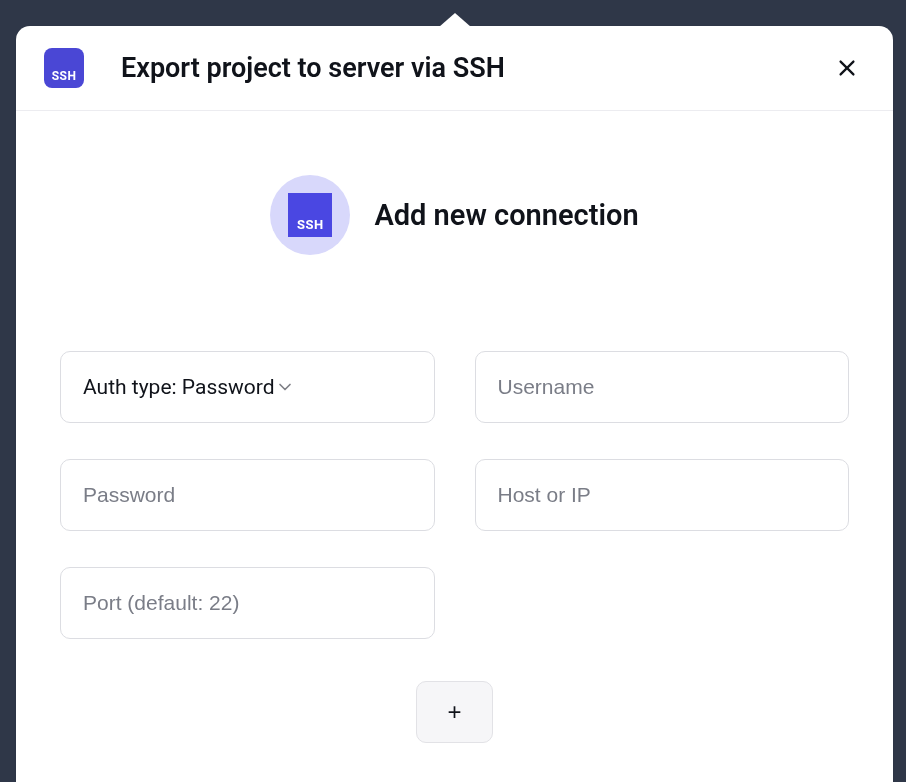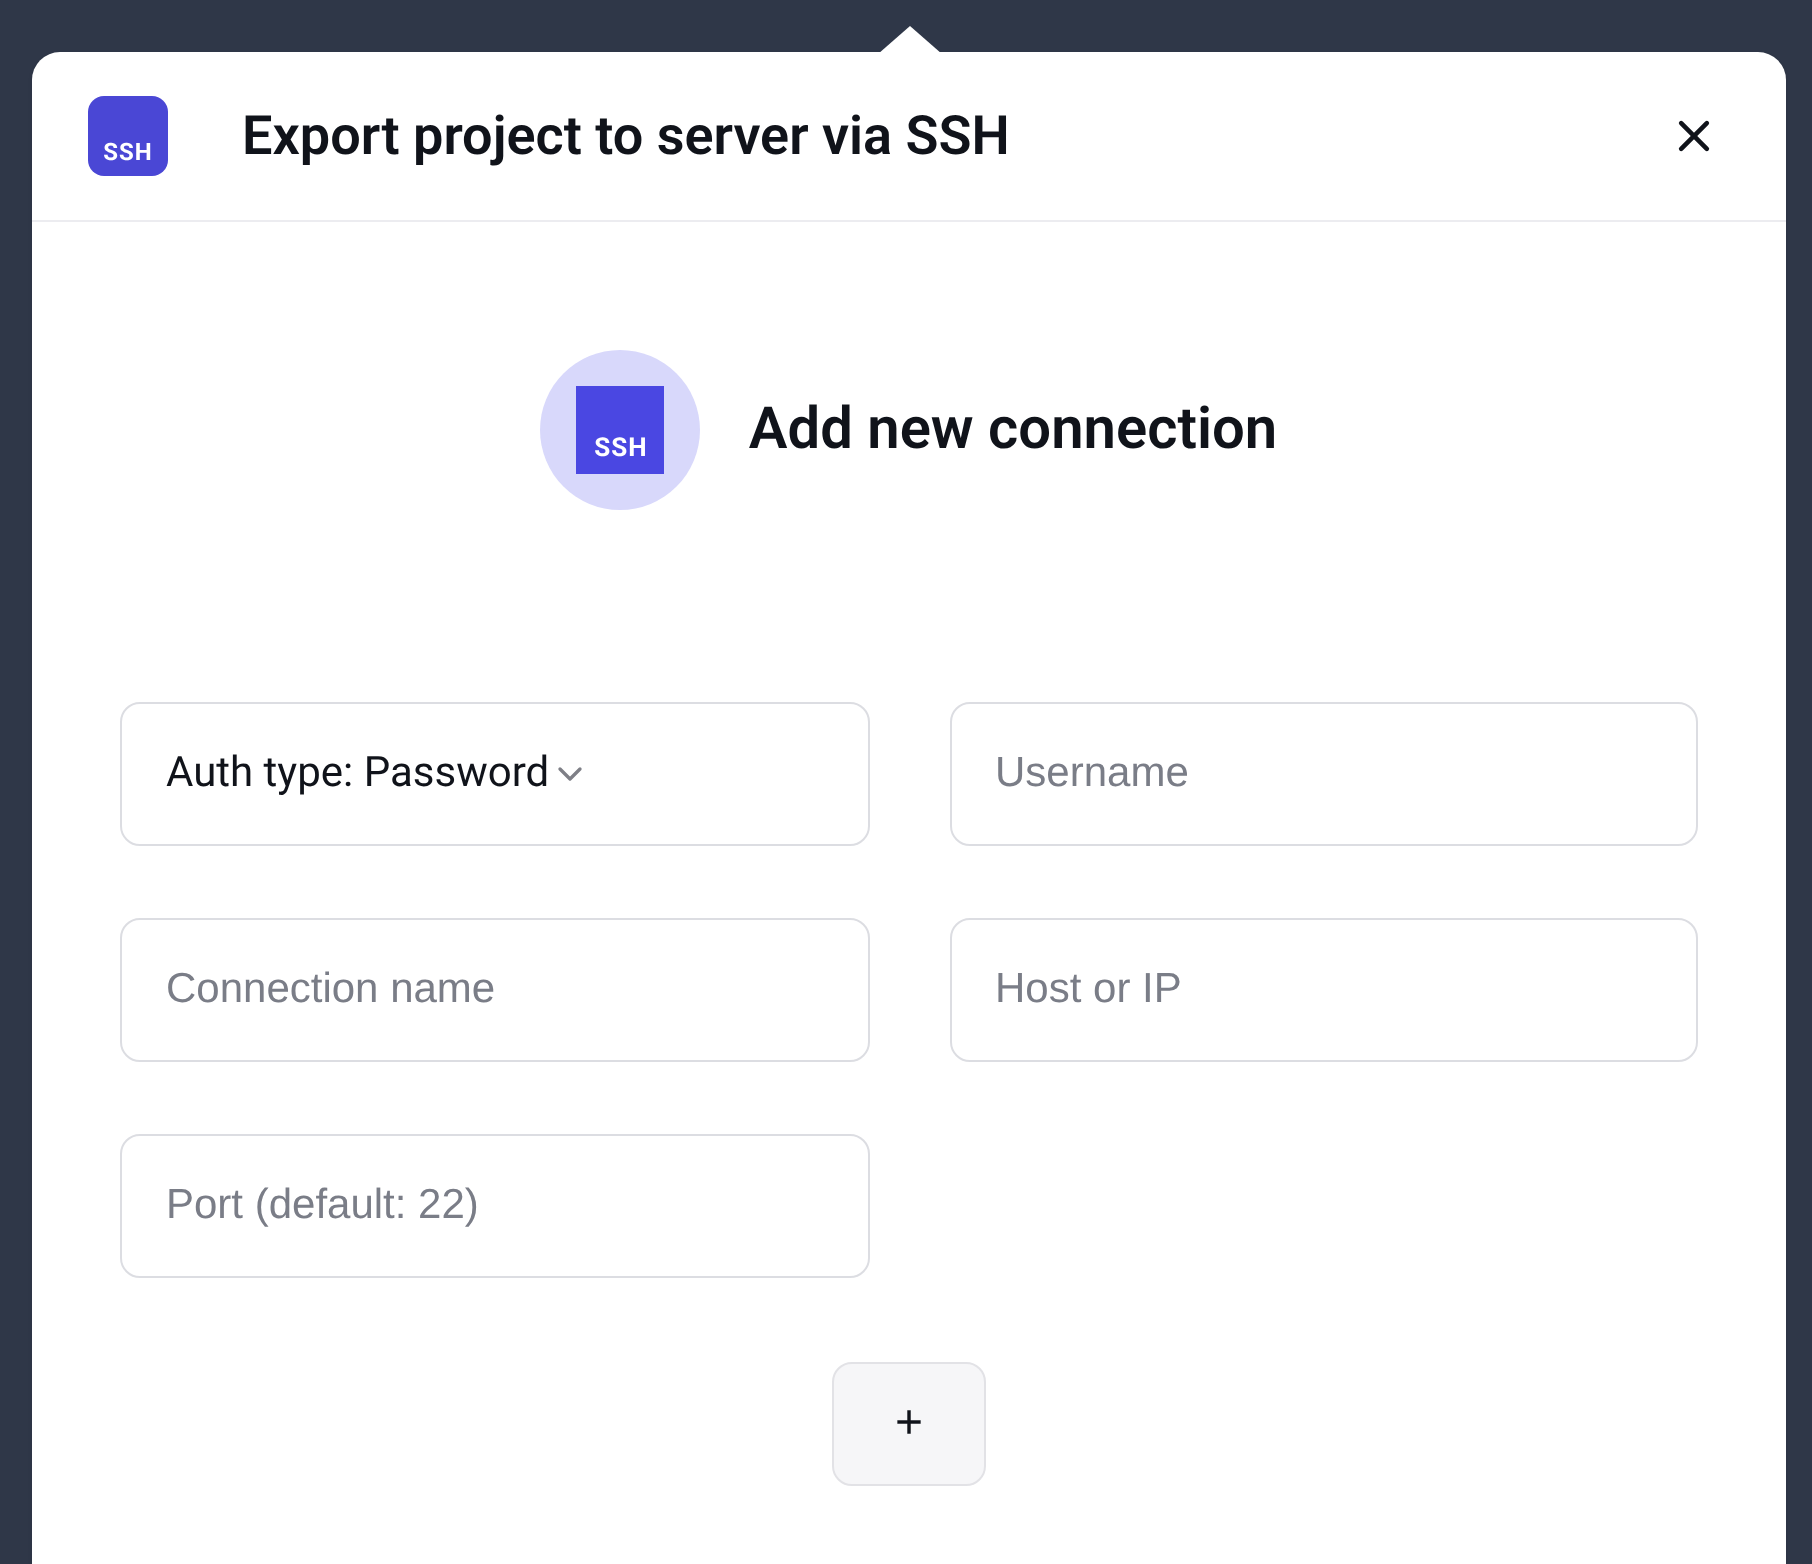--- a/index.html
+++ b/index.html
@@ -219,24 +219,24 @@
           <svg viewBox="0 0 24 24" fill="none" stroke="currentColor" stroke-width="2" stroke-linecap="round" stroke-linejoin="round">
             <polyline points="6 9 12 15 18 9"></polyline>
           </svg>
         </span>
       </div>
 
       <div class="field">
         <input type="text" placeholder="Username" style="">
       </div>
 
-
-      <div class="field">
-        <input type="text" placeholder="Connection name" style="">
-      </div>
+      <div class="field">
+        <input type="password" placeholder="Password" style="">
+      </div>
+
 
       <div class="field">
         <input type="text" placeholder="Host or IP" style="">
       </div>
 
       <div class="field">
         <input type="text" placeholder="Port (default: 22)" style="">
       </div>
 
     </div>

